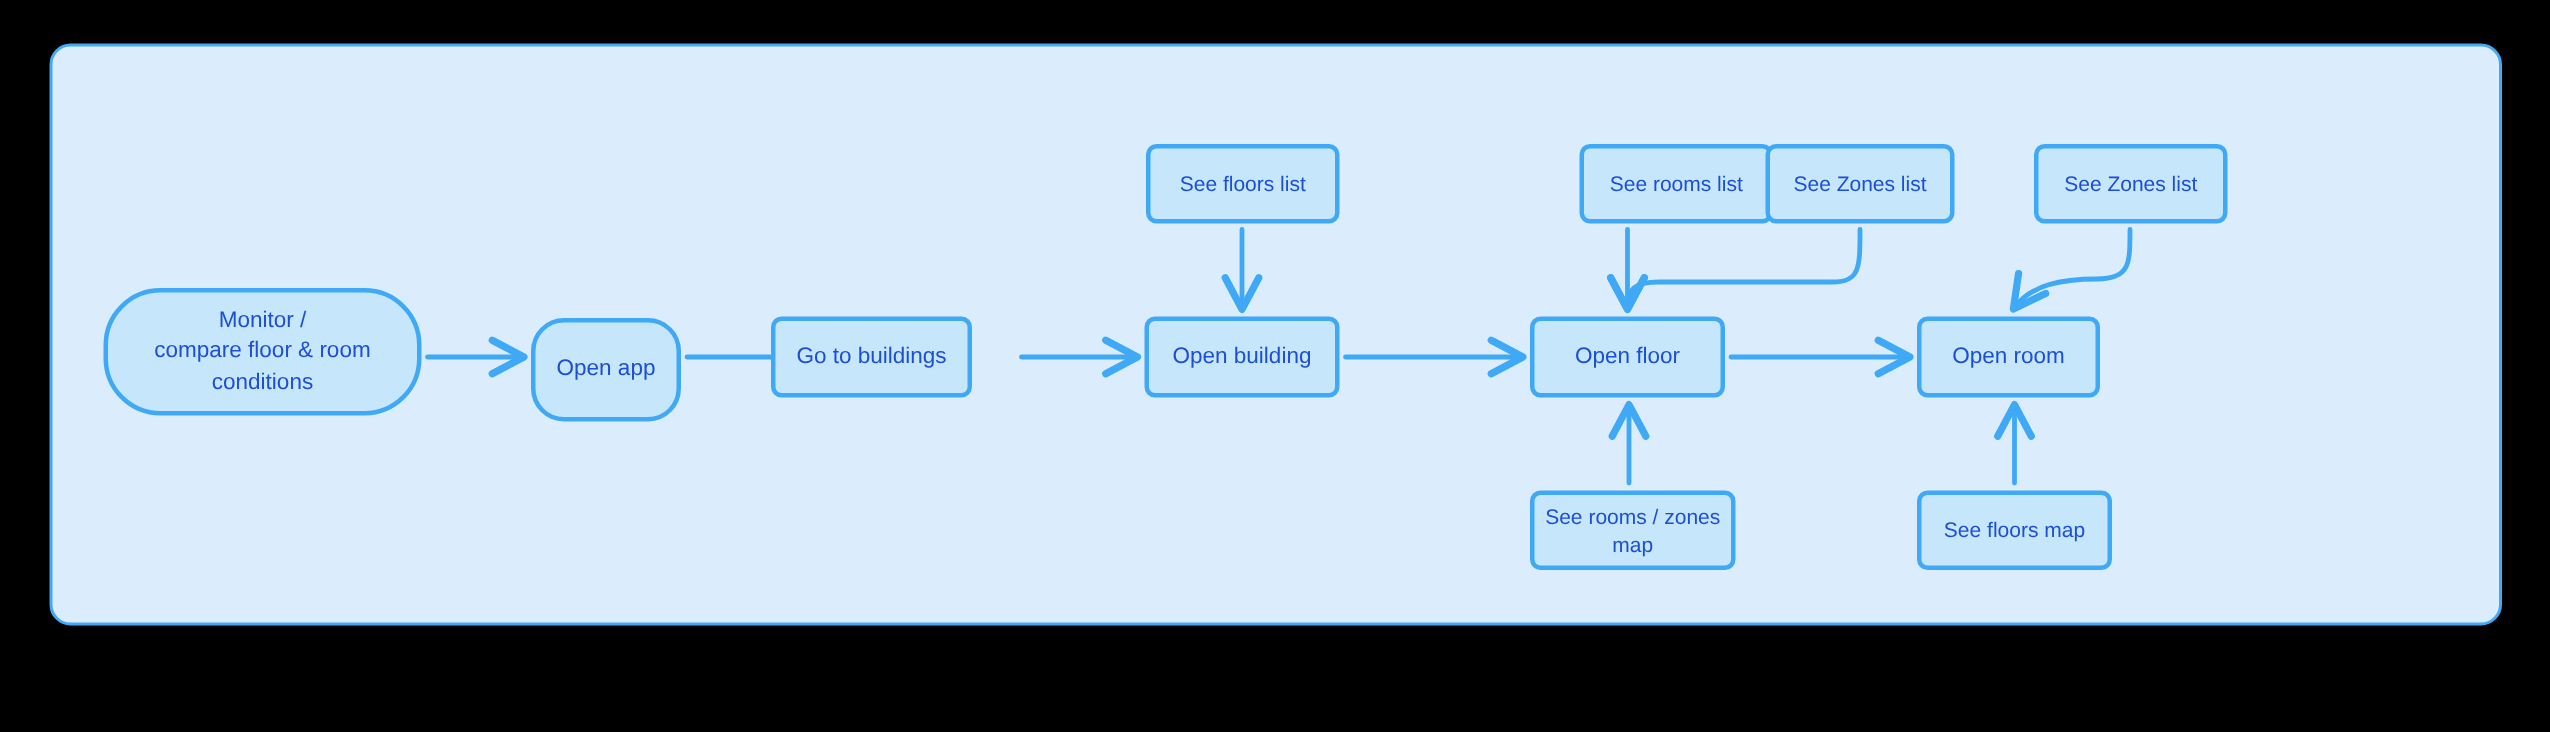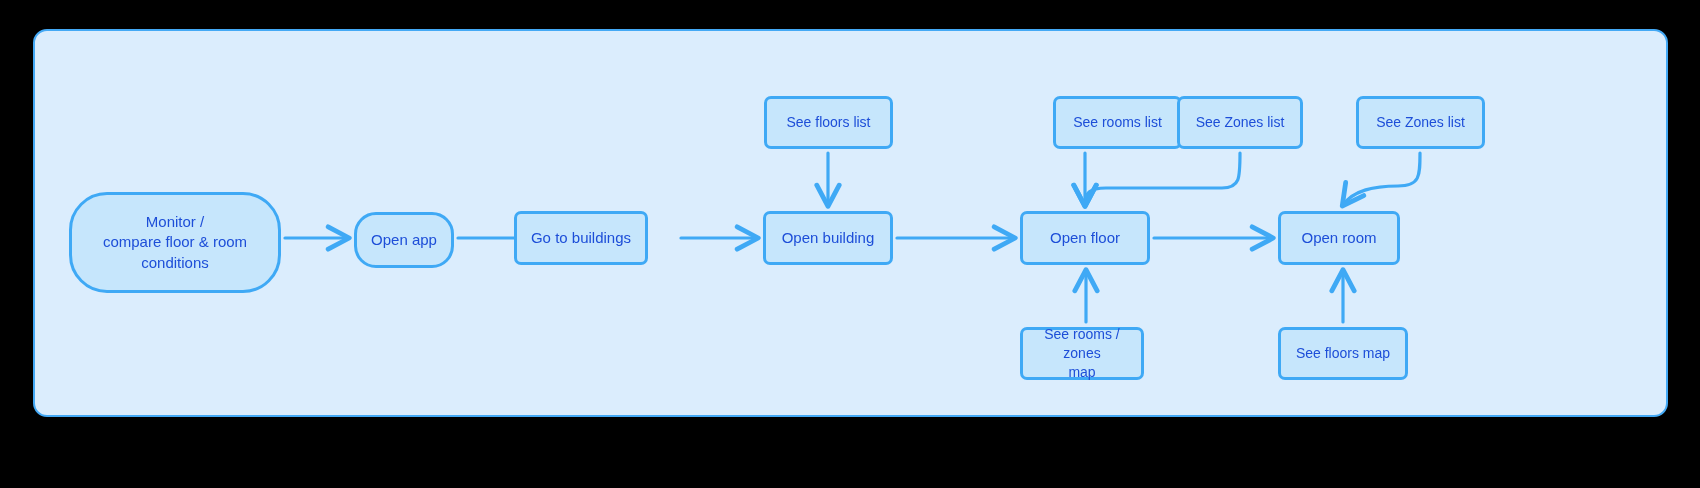--- a/index.html
+++ b/index.html
@@ -78,27 +78,27 @@
       <path d="M1154,238 L1272,238"></path>
       <path d="M828,153 L828,205"></path>
       <path d="M1085,153 L1085,205"></path>
       <path d="M1240,153 C1240,178 1240,188 1222,188 L1106,188 C1089,188 1085,193 1085,205"></path>
       <path d="M1420,153 C1420,176 1420,186 1398,186 C1374,186 1354,190 1343,205"></path>
       <path d="M1086,322 L1086,271"></path>
       <path d="M1343,322 L1343,271"></path>
     </g>
   </svg>
 
-  <div class="node terminal" style="left:69px; top:192px; width:212px; height:101px; font-size:15px;">
+  <div class="node terminal" style="left:69px; top:192px; width:212px; height:85px; font-size:15px;">
     <span class="node-label">Monitor /
 compare floor &amp; room
 conditions</span>
   </div>
 
-  <div class="node pill" style="left:354px; top:212px; width:100px; height:56px; font-size:15px;">
+  <div class="node pill" style="left:354px; top:212px; width:100px; height:69px; font-size:15px;">
     <span class="node-label">Open app</span>
   </div>
 
   <div class="node rect" style="left:514px; top:211px; width:134px; height:54px; font-size:15px;">
     <span class="node-label">Go to buildings</span>
   </div>
 
   <div class="node rect" style="left:763px; top:211px; width:130px; height:54px; font-size:15px;">
     <span class="node-label">Open building</span>
   </div>
@@ -120,21 +120,21 @@
   </div>
 
   <div class="node rect" style="left:1177px; top:96px; width:126px; height:53px; font-size:14px;">
     <span class="node-label">See Zones list</span>
   </div>
 
   <div class="node rect" style="left:1356px; top:96px; width:129px; height:53px; font-size:14px;">
     <span class="node-label">See Zones list</span>
   </div>
 
-  <div class="node rect" style="left:1020px; top:327px; width:124px; height:53px; font-size:14px;">
+  <div class="node rect" style="left:1020px; top:327px; width:137px; height:53px; font-size:14px;">
     <span class="node-label">See rooms / zones
 map</span>
   </div>
 
   <div class="node rect" style="left:1278px; top:327px; width:130px; height:53px; font-size:14px;">
     <span class="node-label">See  floors map</span>
   </div>
 
 </div>
 

